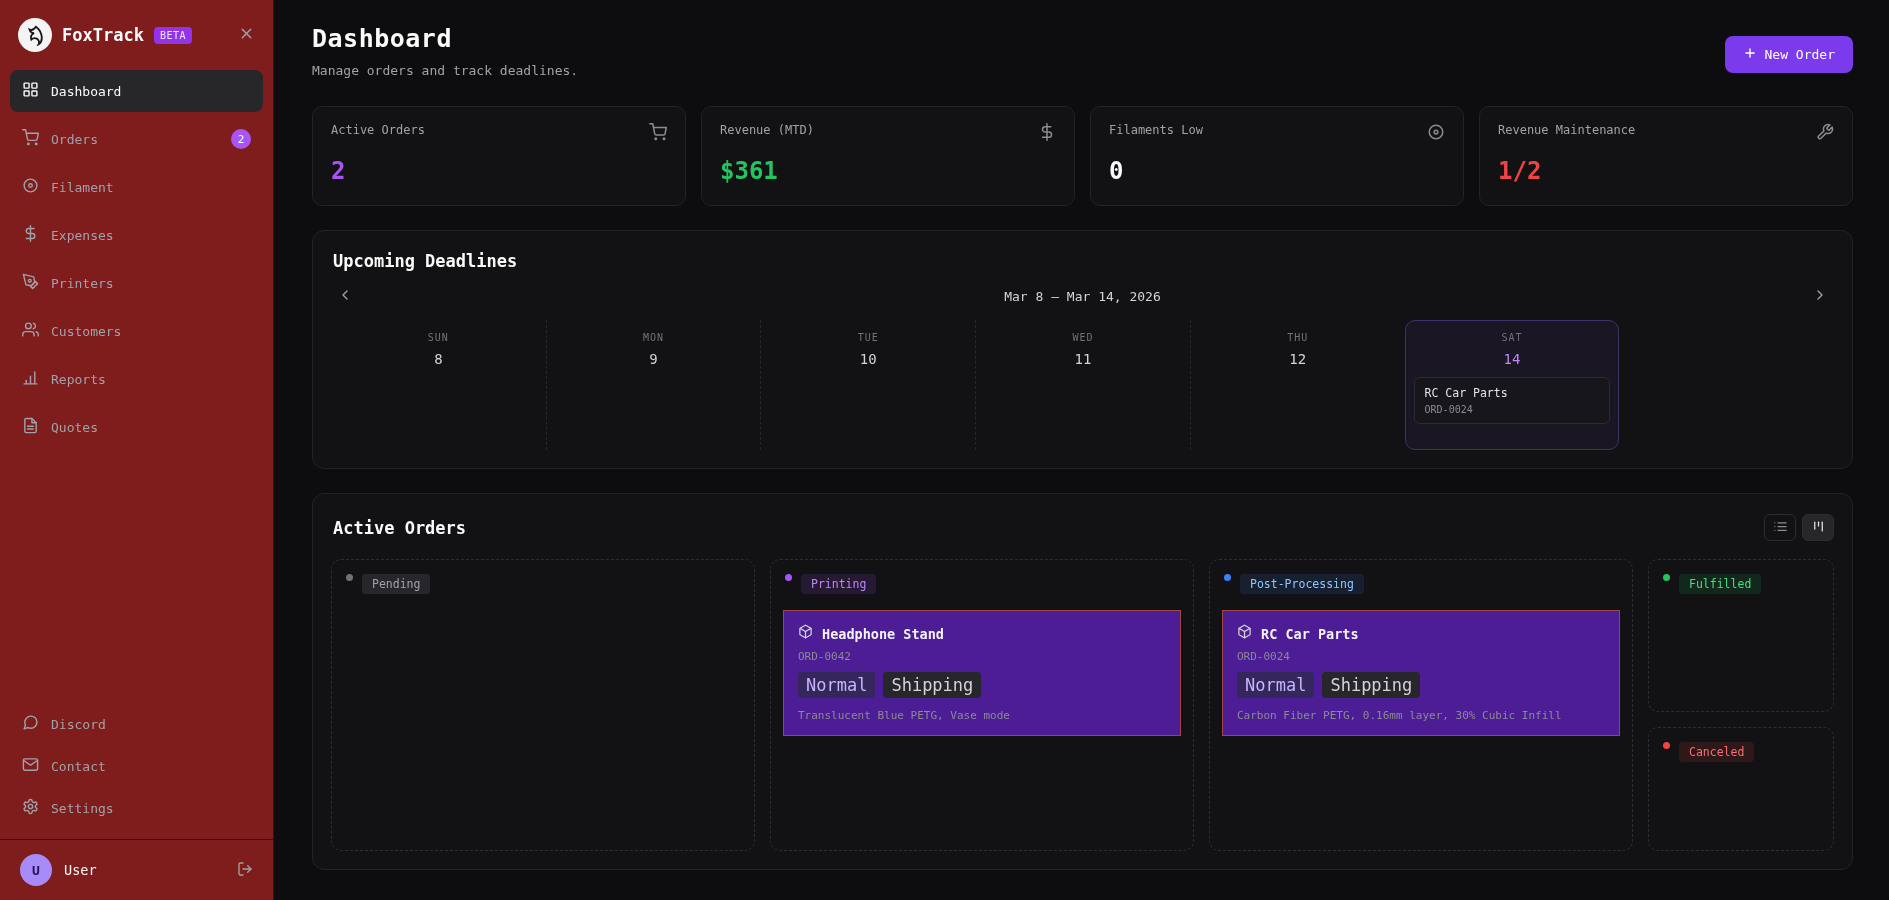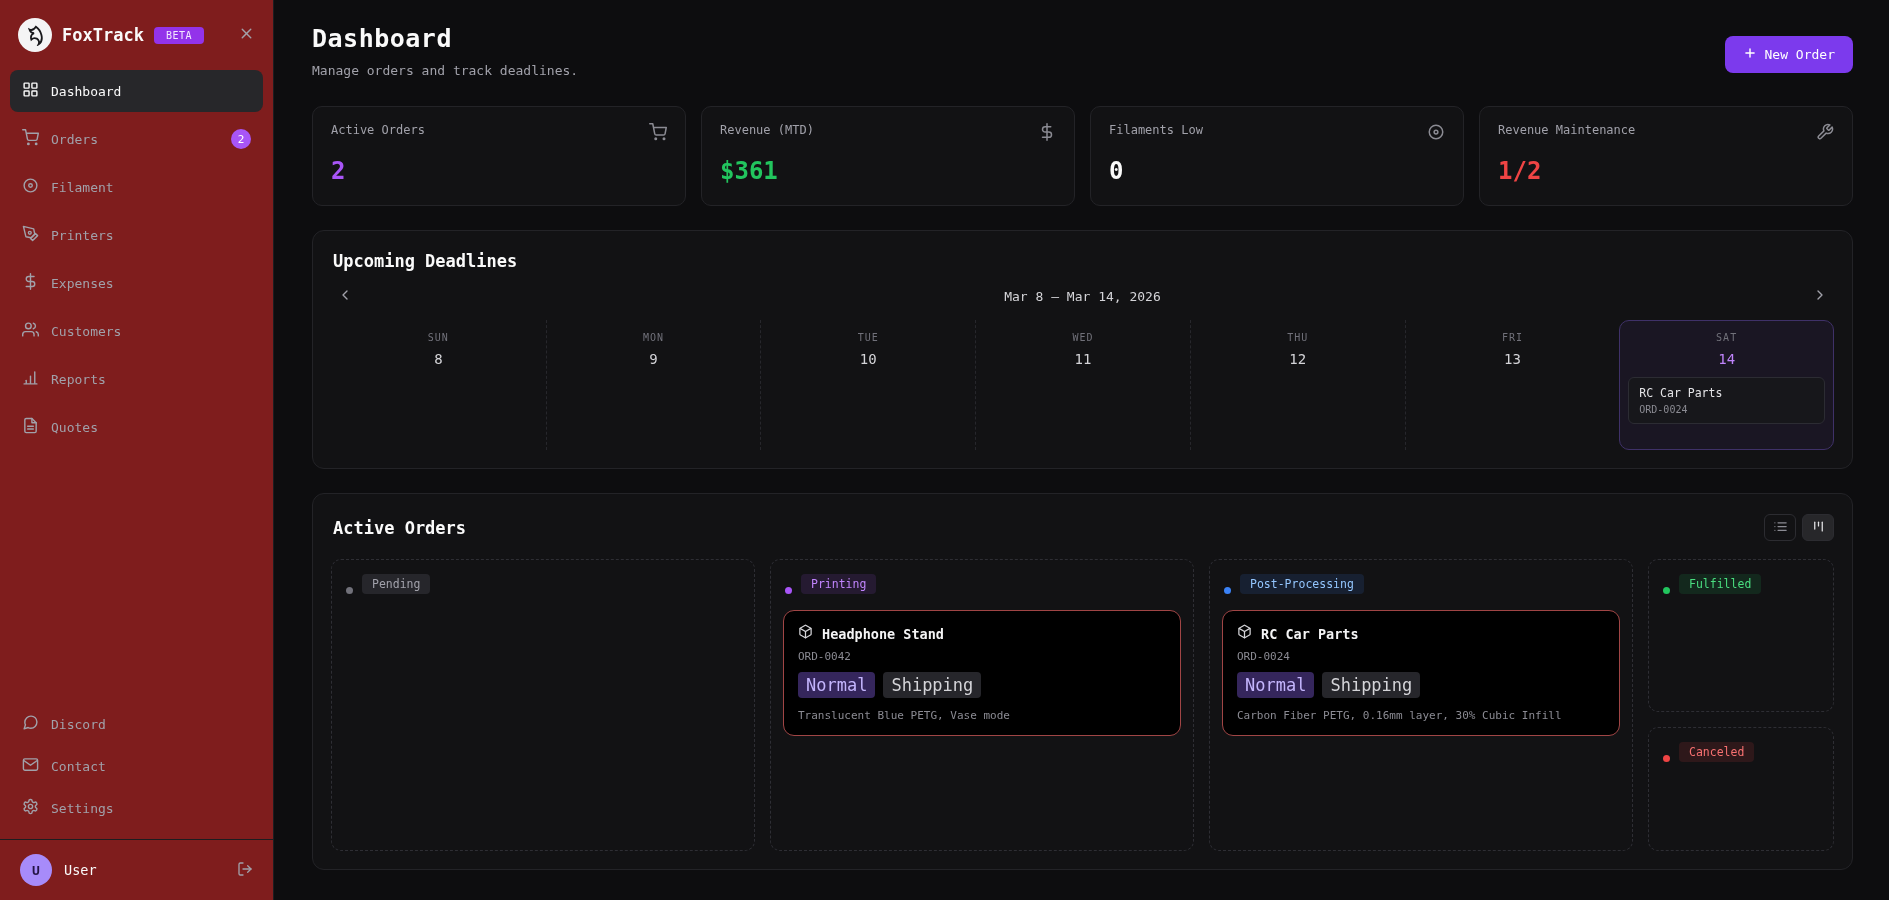--- a/index.html
+++ b/index.html
@@ -14,21 +14,21 @@
 
   
   .sidebar {
     width:274px; background:#7f1d1d; border-right:1px solid #1d1d20;
     display:flex; flex-direction:column; padding:14px 10px 0;
   }
   .side-header { display:flex; align-items:center; gap:10px; padding:4px 8px 18px; }
   .logo { width:34px; height:34px; border-radius:50%; background:#f4f4f5;
           display:flex; align-items:center; justify-content:center; flex:0 0 auto; }
   .brand { font-size:17px; font-weight:bold; color:#fafafa; }
-  .beta { background:#9333ea; color:#f3e8ff; font-size:10px; padding:3px 12px;
+  .beta { background:#9333ea; color:#f3e8ff; font-size:10px; padding:3px 6px;
           border-radius:4px; letter-spacing:.5px; }
   .close-btn { margin-left:auto; color:#a1a1aa; background:none; border:none; cursor:pointer;
                display:flex; align-items:center; }
   .nav { display:flex; flex-direction:column; gap:6px; }
   .nav-item { display:flex; align-items:center; gap:12px; padding:11px 12px; border-radius:8px;
               color:#a1a1aa; font-size:13px; cursor:pointer; }
   .nav-item.active { background:#27272a; color:#fafafa; }
   .nav-item svg { width:17px; height:17px; flex:0 0 auto; }
   .nav-badge { margin-left:auto; background:#a855f7; color:#ffffff; font-size:11px;
                min-width:20px; height:20px; border-radius:10px; display:flex;
@@ -91,30 +91,30 @@
                 background:none; color:#8b8b93; cursor:pointer; display:flex;
                 align-items:center; justify-content:center; }
   .toggle-btn.active { background:#27272a; color:#e4e4e7; }
   .toggle-btn svg { width:15px; height:15px; }
   .kanban { display:flex; gap:15px; margin-top:18px; height:292px; }
   .kcol { border:1.5px dashed #2e2e34; border-radius:10px; padding:12px; flex:2.14; }
   .kcol-stack { flex:1; display:flex; flex-direction:column; gap:15px; border:none; padding:0; }
   .kcol-sub { border:1.5px dashed #2e2e34; border-radius:10px; padding:12px; }
   .kcol-sub.top { flex:1; }
   .kcol-sub.bottom { height:124px; }
-  .status-row { display:flex; align-items:flex-end; gap:9px; padding:2px 2px; }
+  .status-row { display:flex; align-items:flex-start; gap:9px; padding:2px 2px; }
   .dot { width:7px; height:7px; border-radius:50%; flex:0 0 auto; }
   .pill { font-size:11.5px; padding:3px 10px; border-radius:4px; }
   .st-pending .dot { background:#71717a; } .st-pending .pill { background:#26262b; color:#a1a1aa; }
   .st-printing .dot { background:#a855f7; } .st-printing .pill { background:rgba(168,85,247,.13); color:#c084fc; }
   .st-post .dot { background:#3b82f6; } .st-post .pill { background:rgba(59,130,246,.13); color:#93c5fd; }
   .st-fulfilled .dot { background:#22c55e; } .st-fulfilled .pill { background:rgba(34,197,94,.13); color:#4ade80; }
   .st-canceled .dot { background:#ef4444; } .st-canceled .pill { background:rgba(239,68,68,.13); color:#f87171; }
 
-  .order-card { margin-top:14px; background:#000000; border:1px solid #a04545; border-radius:11px;
+  .order-card { margin-top:14px; background:#4c1d95; border:1px solid #a04545; border-radius:0;
                 padding:13px 14px; cursor:pointer; }
   .oc-title-row { display:flex; align-items:center; gap:9px; color:#f4f4f5; }
   .oc-title-row svg { width:15px; height:15px; color:#d4d4d8; flex:0 0 auto; }
   .oc-title { font-size:13.5px; font-weight:bold; }
   .oc-id { font-size:11px; color:#8b8b93; margin:7px 0 9px; }
   .oc-badges { display:flex; gap:8px; }
   .oc-badge { font-size:17px; padding:3px 8px; border-radius:4px; }
   .b-normal { background:#35265c; color:#c4b5fd; }
   .b-method { background:#26262b; color:#d4d4d8; }
   .oc-desc { font-size:11px; color:#8b8b93; margin-top:11px; }
@@ -163,33 +163,33 @@
         <span class="nav-badge">2</span>
       </div>
       <div class="nav-item">
         <span><svg viewBox="0 0 24 24" fill="none" stroke="currentColor" stroke-width="2" width="17" height="17">
               <circle cx="12" cy="12" r="9"></circle>
               <circle cx="12" cy="12" r="2.5"></circle>
             </svg></span>
         <span>Filament</span>
       </div>
       <div class="nav-item">
+        <span><svg viewBox="0 0 24 24" fill="none" stroke="currentColor" stroke-width="2" width="17" height="17" stroke-linecap="round">
+              <line x1="12" y1="1" x2="12" y2="23"></line>
+              <path d="M17 5H9.5a3.5 3.5 0 0 0 0 7h5a3.5 3.5 0 0 1 0 7H6"></path>
+            </svg></span>
+        <span>Expenses</span>
+      </div>
+      <div class="nav-item">
         <span><svg viewBox="0 0 24 24" fill="none" stroke="currentColor" stroke-width="2" width="17" height="17" stroke-linecap="round" stroke-linejoin="round">
               <path d="M12 19l7-7 3 3-7 7-3-3z"></path>
               <path d="M18 13l-1.5-7.5L2 2l3.5 14.5L13 18l5-5z"></path>
               <circle cx="11" cy="11" r="2"></circle>
             </svg></span>
         <span>Printers</span>
-      </div>
-      <div class="nav-item">
-        <span><svg viewBox="0 0 24 24" fill="none" stroke="currentColor" stroke-width="2" width="17" height="17" stroke-linecap="round">
-              <line x1="12" y1="1" x2="12" y2="23"></line>
-              <path d="M17 5H9.5a3.5 3.5 0 0 0 0 7h5a3.5 3.5 0 0 1 0 7H6"></path>
-            </svg></span>
-        <span>Expenses</span>
       </div>
       <div class="nav-item">
         <span><svg viewBox="0 0 24 24" fill="none" stroke="currentColor" stroke-width="2" width="17" height="17" stroke-linecap="round" stroke-linejoin="round">
               <path d="M17 21v-2a4 4 0 0 0-4-4H5a4 4 0 0 0-4 4v2"></path>
               <circle cx="9" cy="7" r="4"></circle>
               <path d="M23 21v-2a4 4 0 0 0-3-3.87"></path>
               <path d="M16 3.13a4 4 0 0 1 0 7.75"></path>
             </svg></span>
         <span>Customers</span>
       </div>
@@ -336,24 +336,20 @@
           <div class="dow">TUE</div>
           <div class="num">10</div>
         </div>
         <div class="day">
           <div class="dow">WED</div>
           <div class="num">11</div>
         </div>
         <div class="day">
           <div class="dow">THU</div>
           <div class="num">12</div>
-        </div>
-        <div class="day">
-          <div class="dow">FRI</div>
-          <div class="num">13</div>
         </div>
         <div class="day active">
           <div class="dow">SAT</div>
           <div class="num">14</div>
           <div class="event-card">
             <div class="event-title">RC Car Parts</div>
             <div class="event-id">ORD-0024</div>
           </div>
         </div>
       </div>

